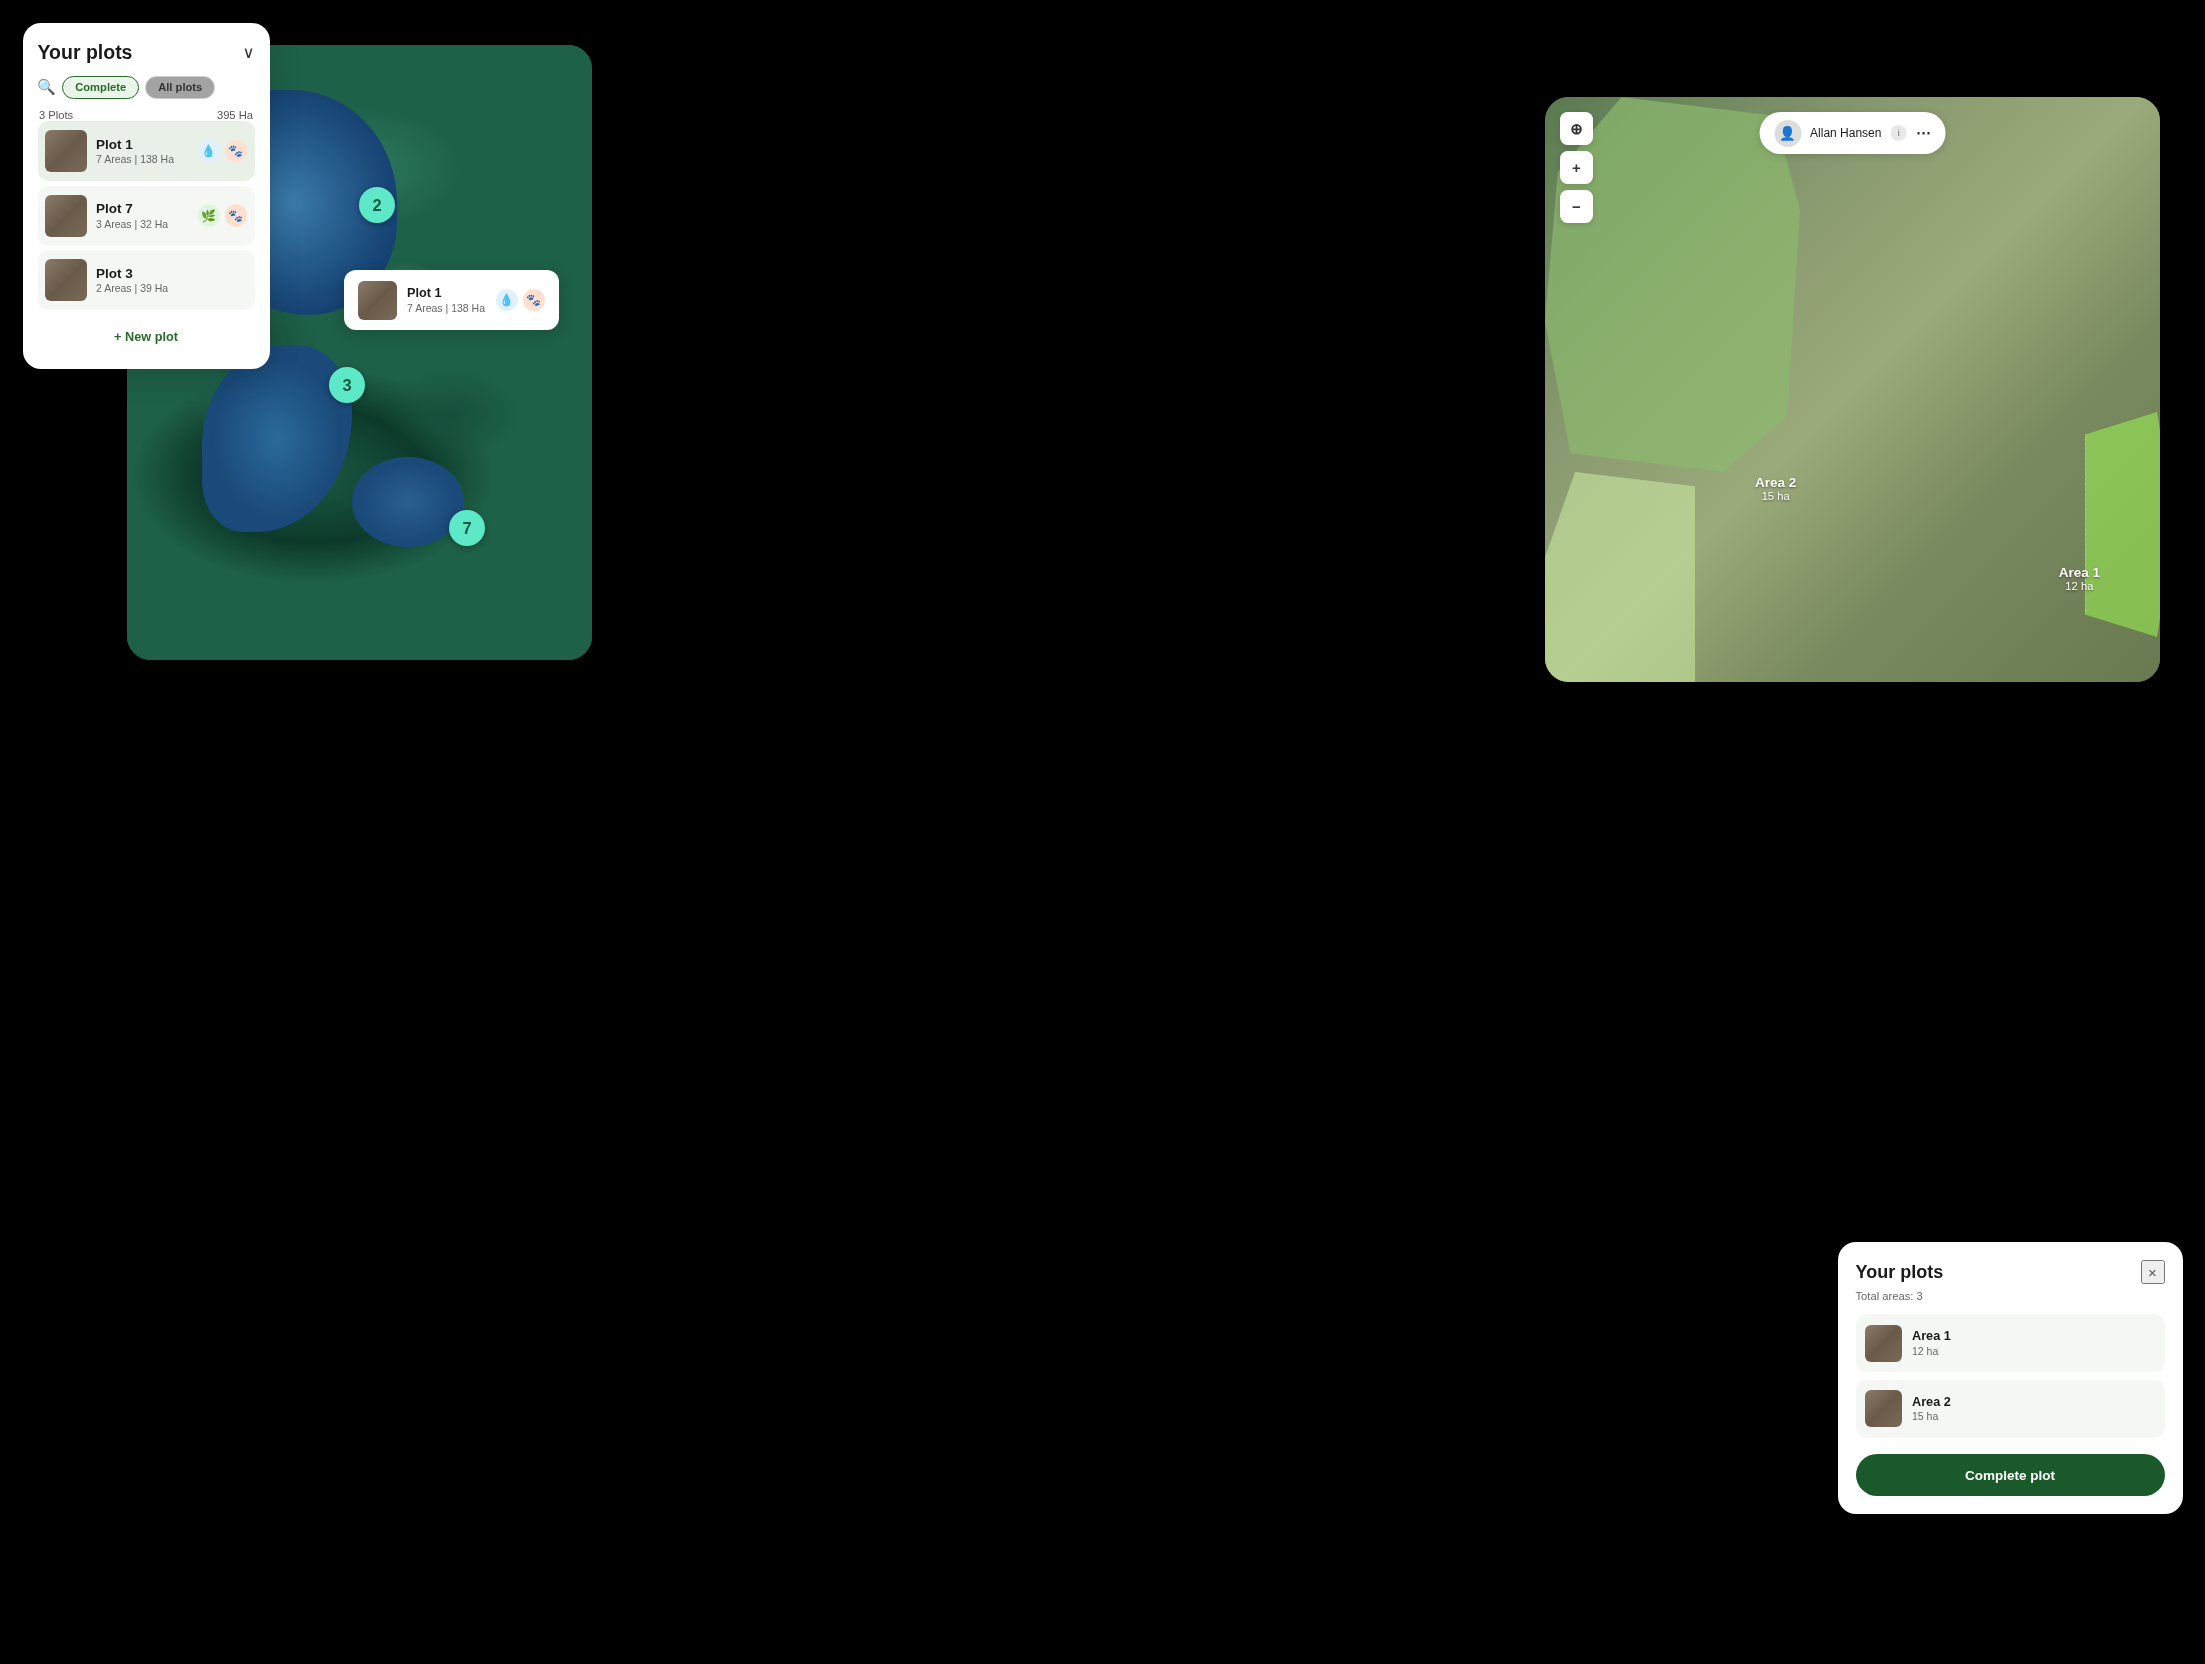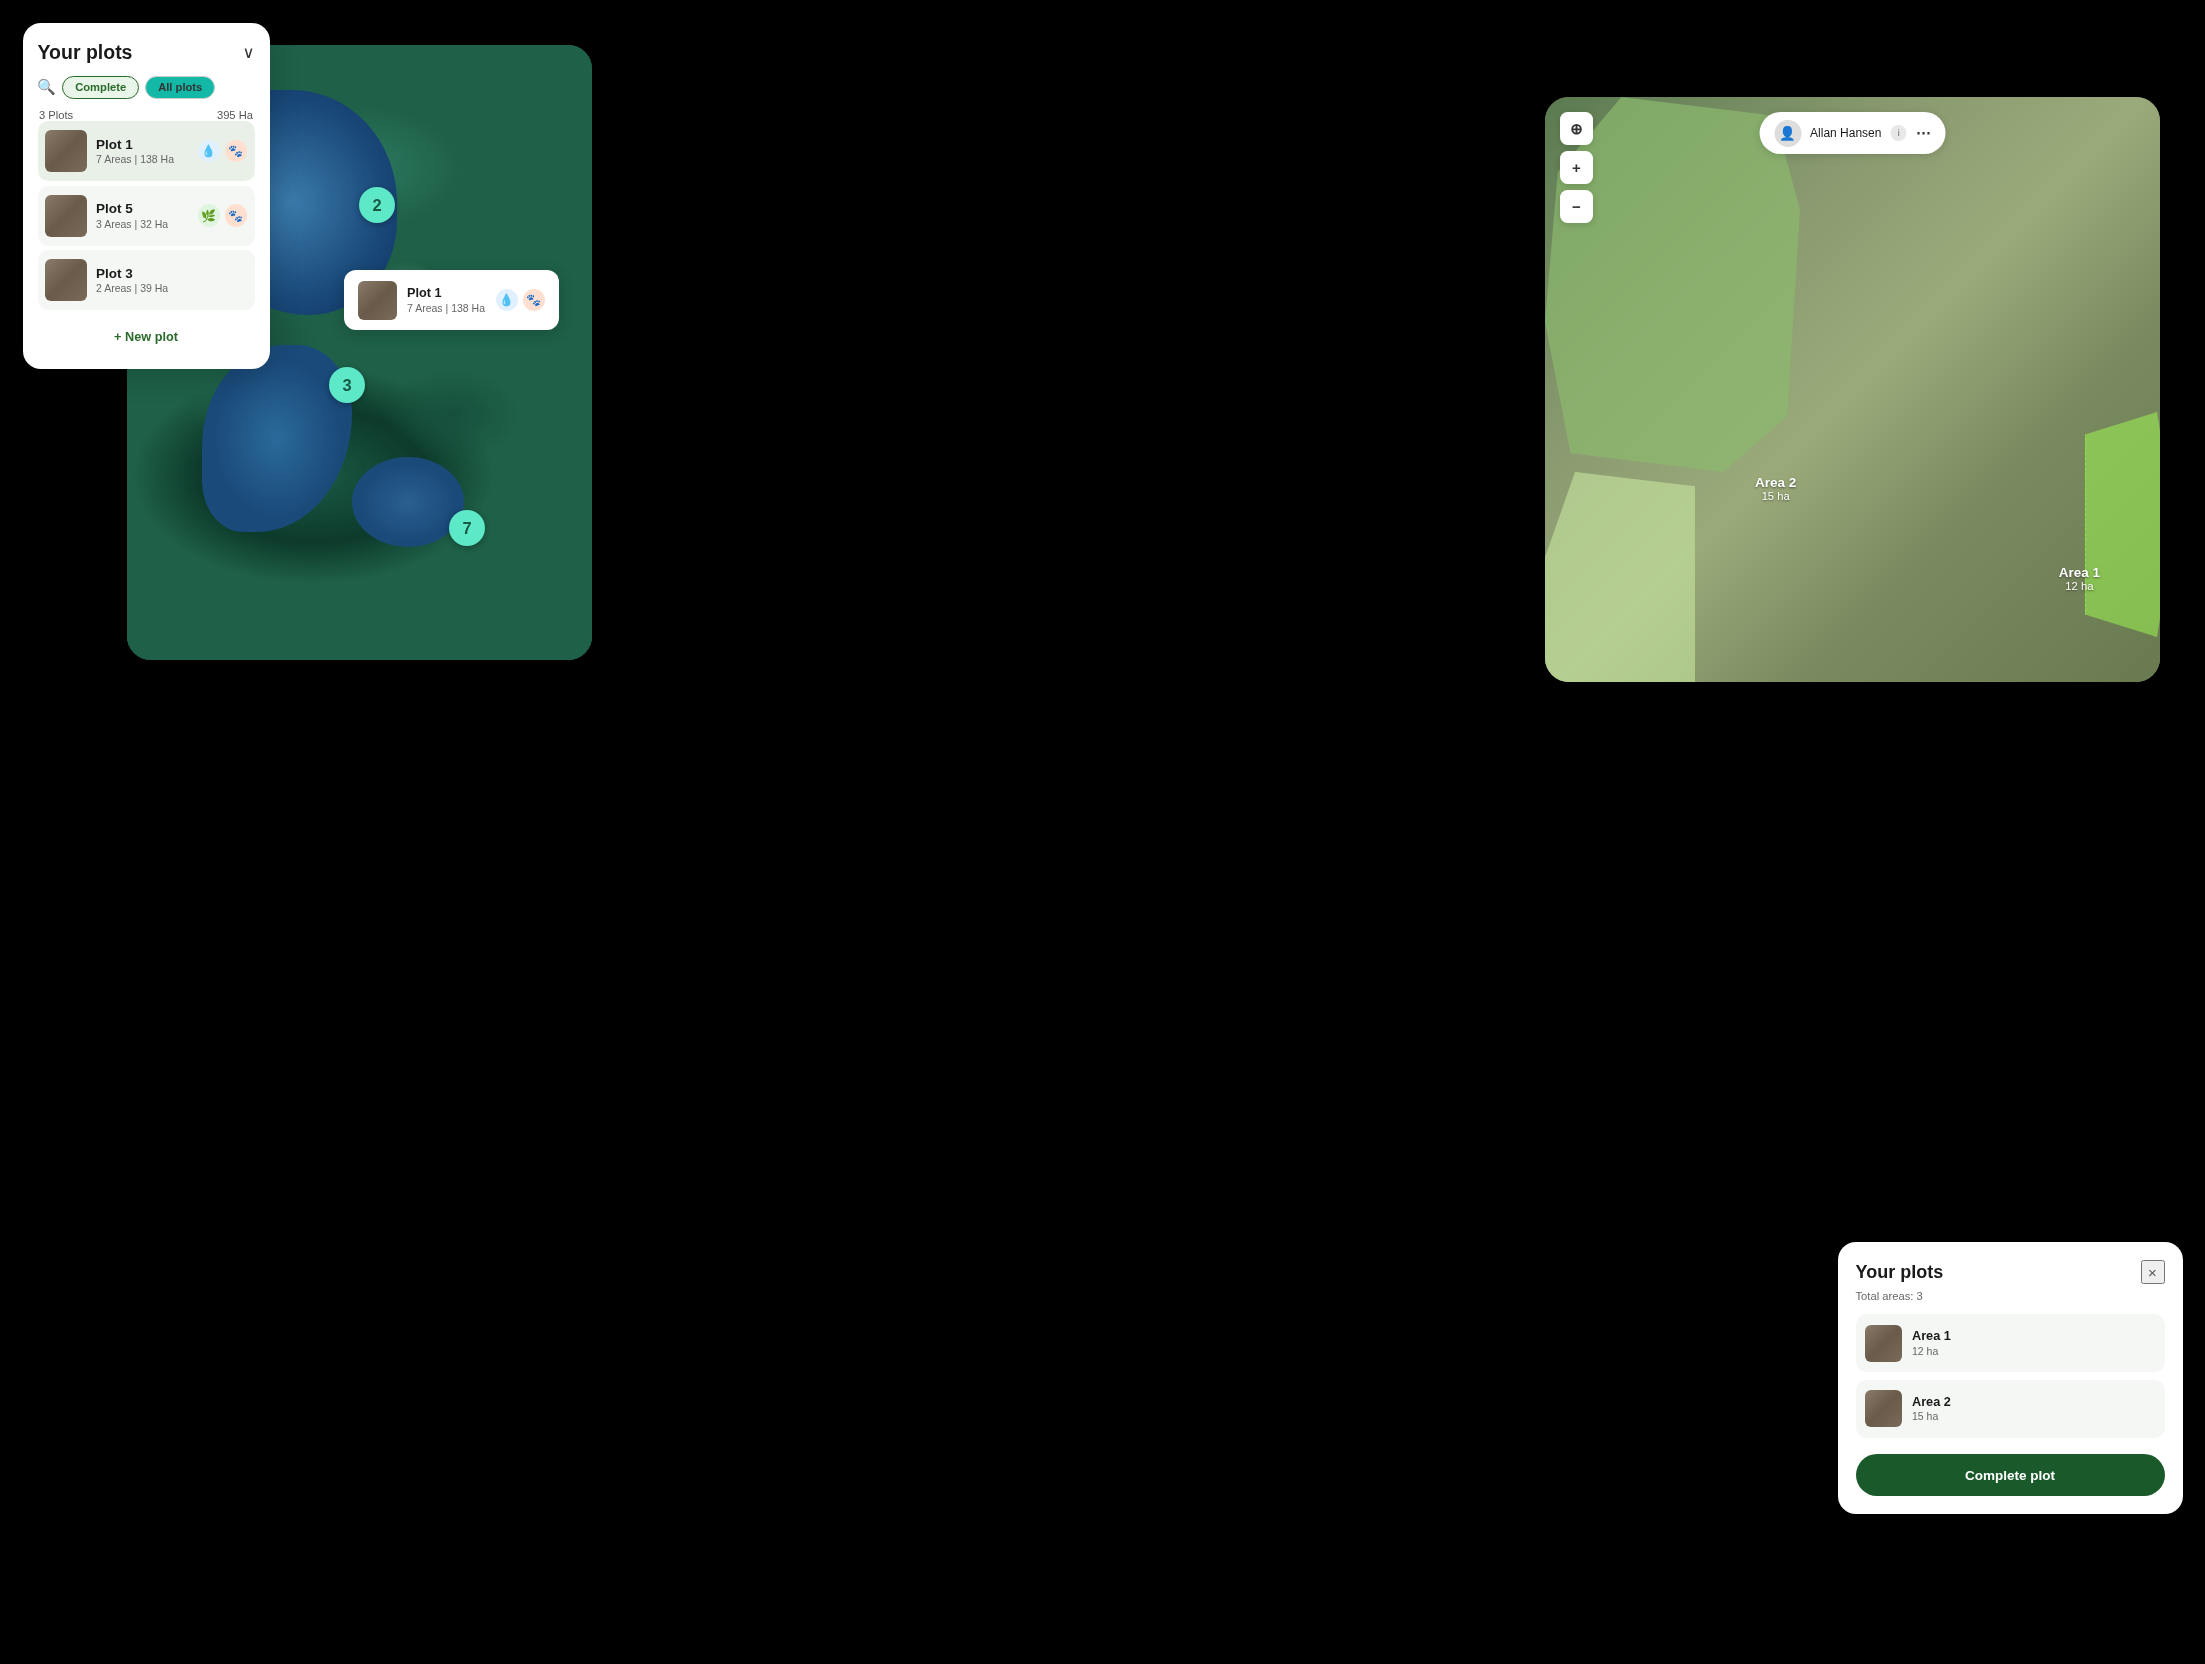--- a/index.html
+++ b/index.html
@@ -186,21 +186,21 @@
       cursor: pointer;
     }
 
     .filter-tag-active {
       background: #e8f5e8;
       color: #2a6a2a;
       border: 1.5px solid #2a6a2a;
     }
 
     .filter-tag-inactive {
-      background: #14b8a6;
+      background: #a3a3a3;
       color: #333;
       border: 1.5px solid #ccc;
     }
 
     .plots-summary {
       display: flex;
       justify-content: space-between;
       font-size: 11.2px;
       color: #555;
       margin-bottom: 0;
@@ -589,21 +589,21 @@
     </div>
     <div class="plot-badges">
       <div class="badge-icon badge-water">💧</div>
       <div class="badge-icon badge-animal">🐾</div>
     </div>
   </div>
 
   <div class="plot-item">
     <div class="plot-thumb"></div>
     <div class="plot-info">
-      <div class="plot-name">Plot 5</div>
+      <div class="plot-name">Plot 7</div>
       <div class="plot-details">3 Areas | 32 Ha</div>
     </div>
     <div class="plot-badges">
       <div class="badge-icon badge-leaf">🌿</div>
       <div class="badge-icon badge-animal">🐾</div>
     </div>
   </div>
 
   <div class="plot-item">
     <div class="plot-thumb"></div>

